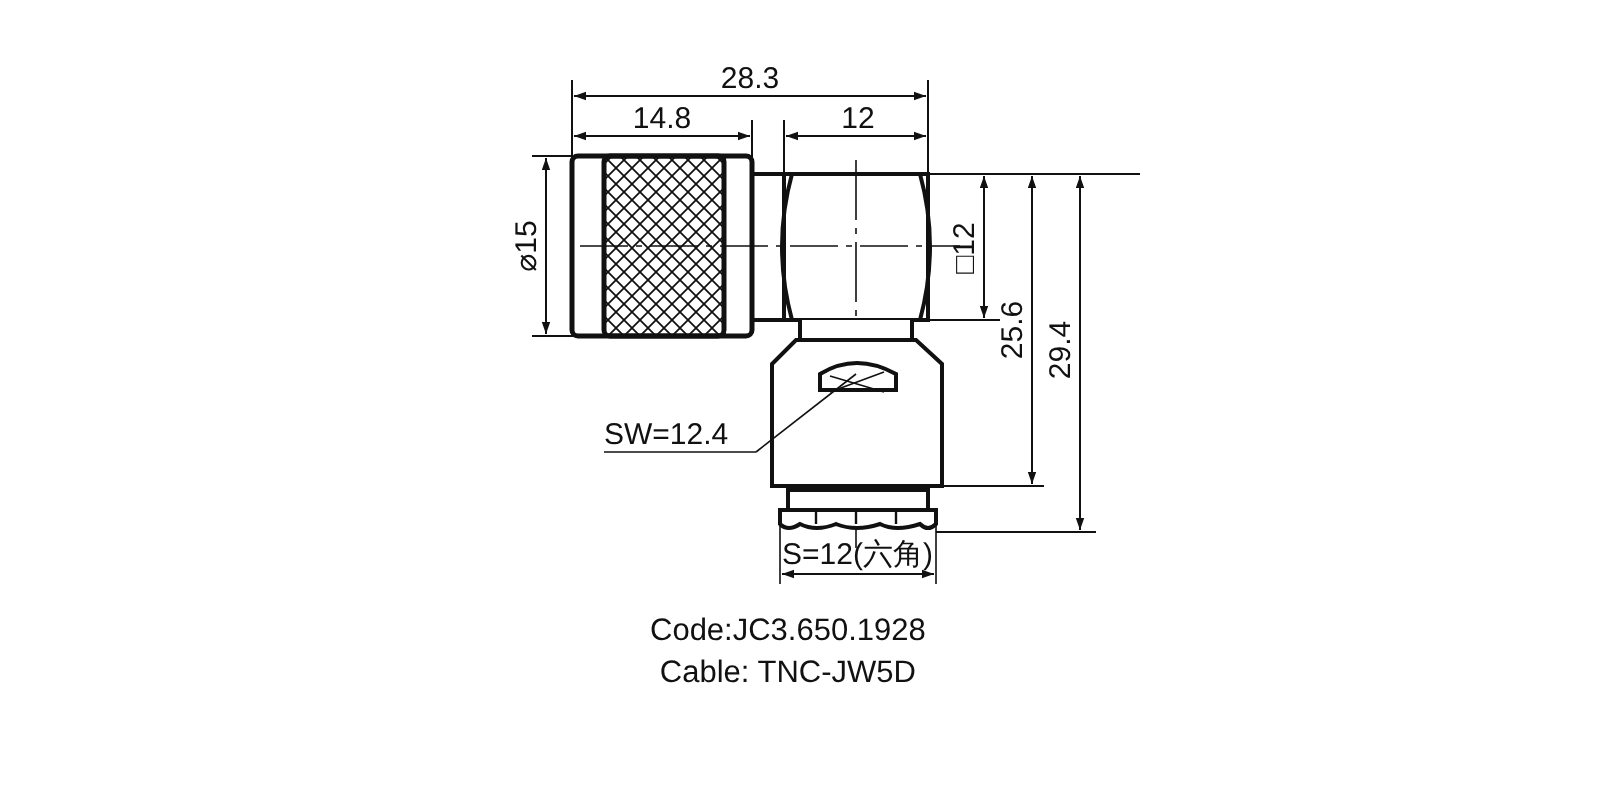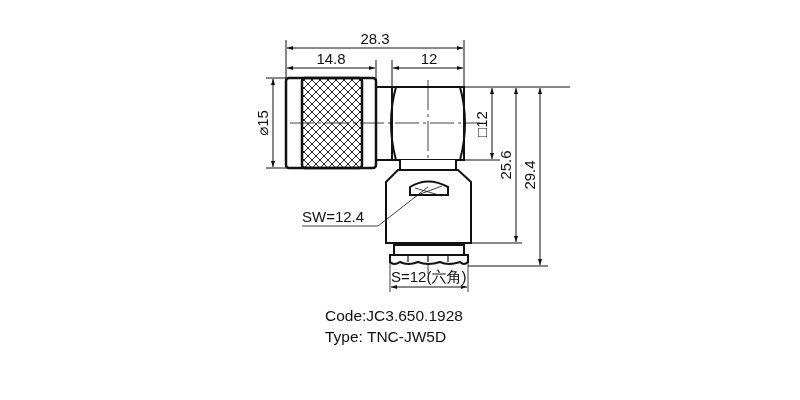--- a/index.html
+++ b/index.html
@@ -116,16 +116,16 @@
   </g>
 
   <g>
     <line x1="390" y1="262" x2="390" y2="292" stroke="#111" stroke-width="0.8"></line>
     <line x1="468" y1="262" x2="468" y2="292" stroke="#111" stroke-width="0.8"></line>
     <line x1="391" y1="287" x2="467" y2="287" stroke="#111" stroke-width="1" marker-start="url(#arr)" marker-end="url(#arr)"></line>
     <text class="dim-text" x="391" y="282">S=12(六角)</text>
   </g>
 </svg>
 
-<div class="spec" style="top:305px;">
+<div class="spec" style="top:305px;text-align:center;">
   <div>Code:JC3.650.1928</div>
-  <div>Type: TNC-JW5D</div>
+  <div>Cable: TNC-JW5D</div>
 </div>
 
 </body></html>

